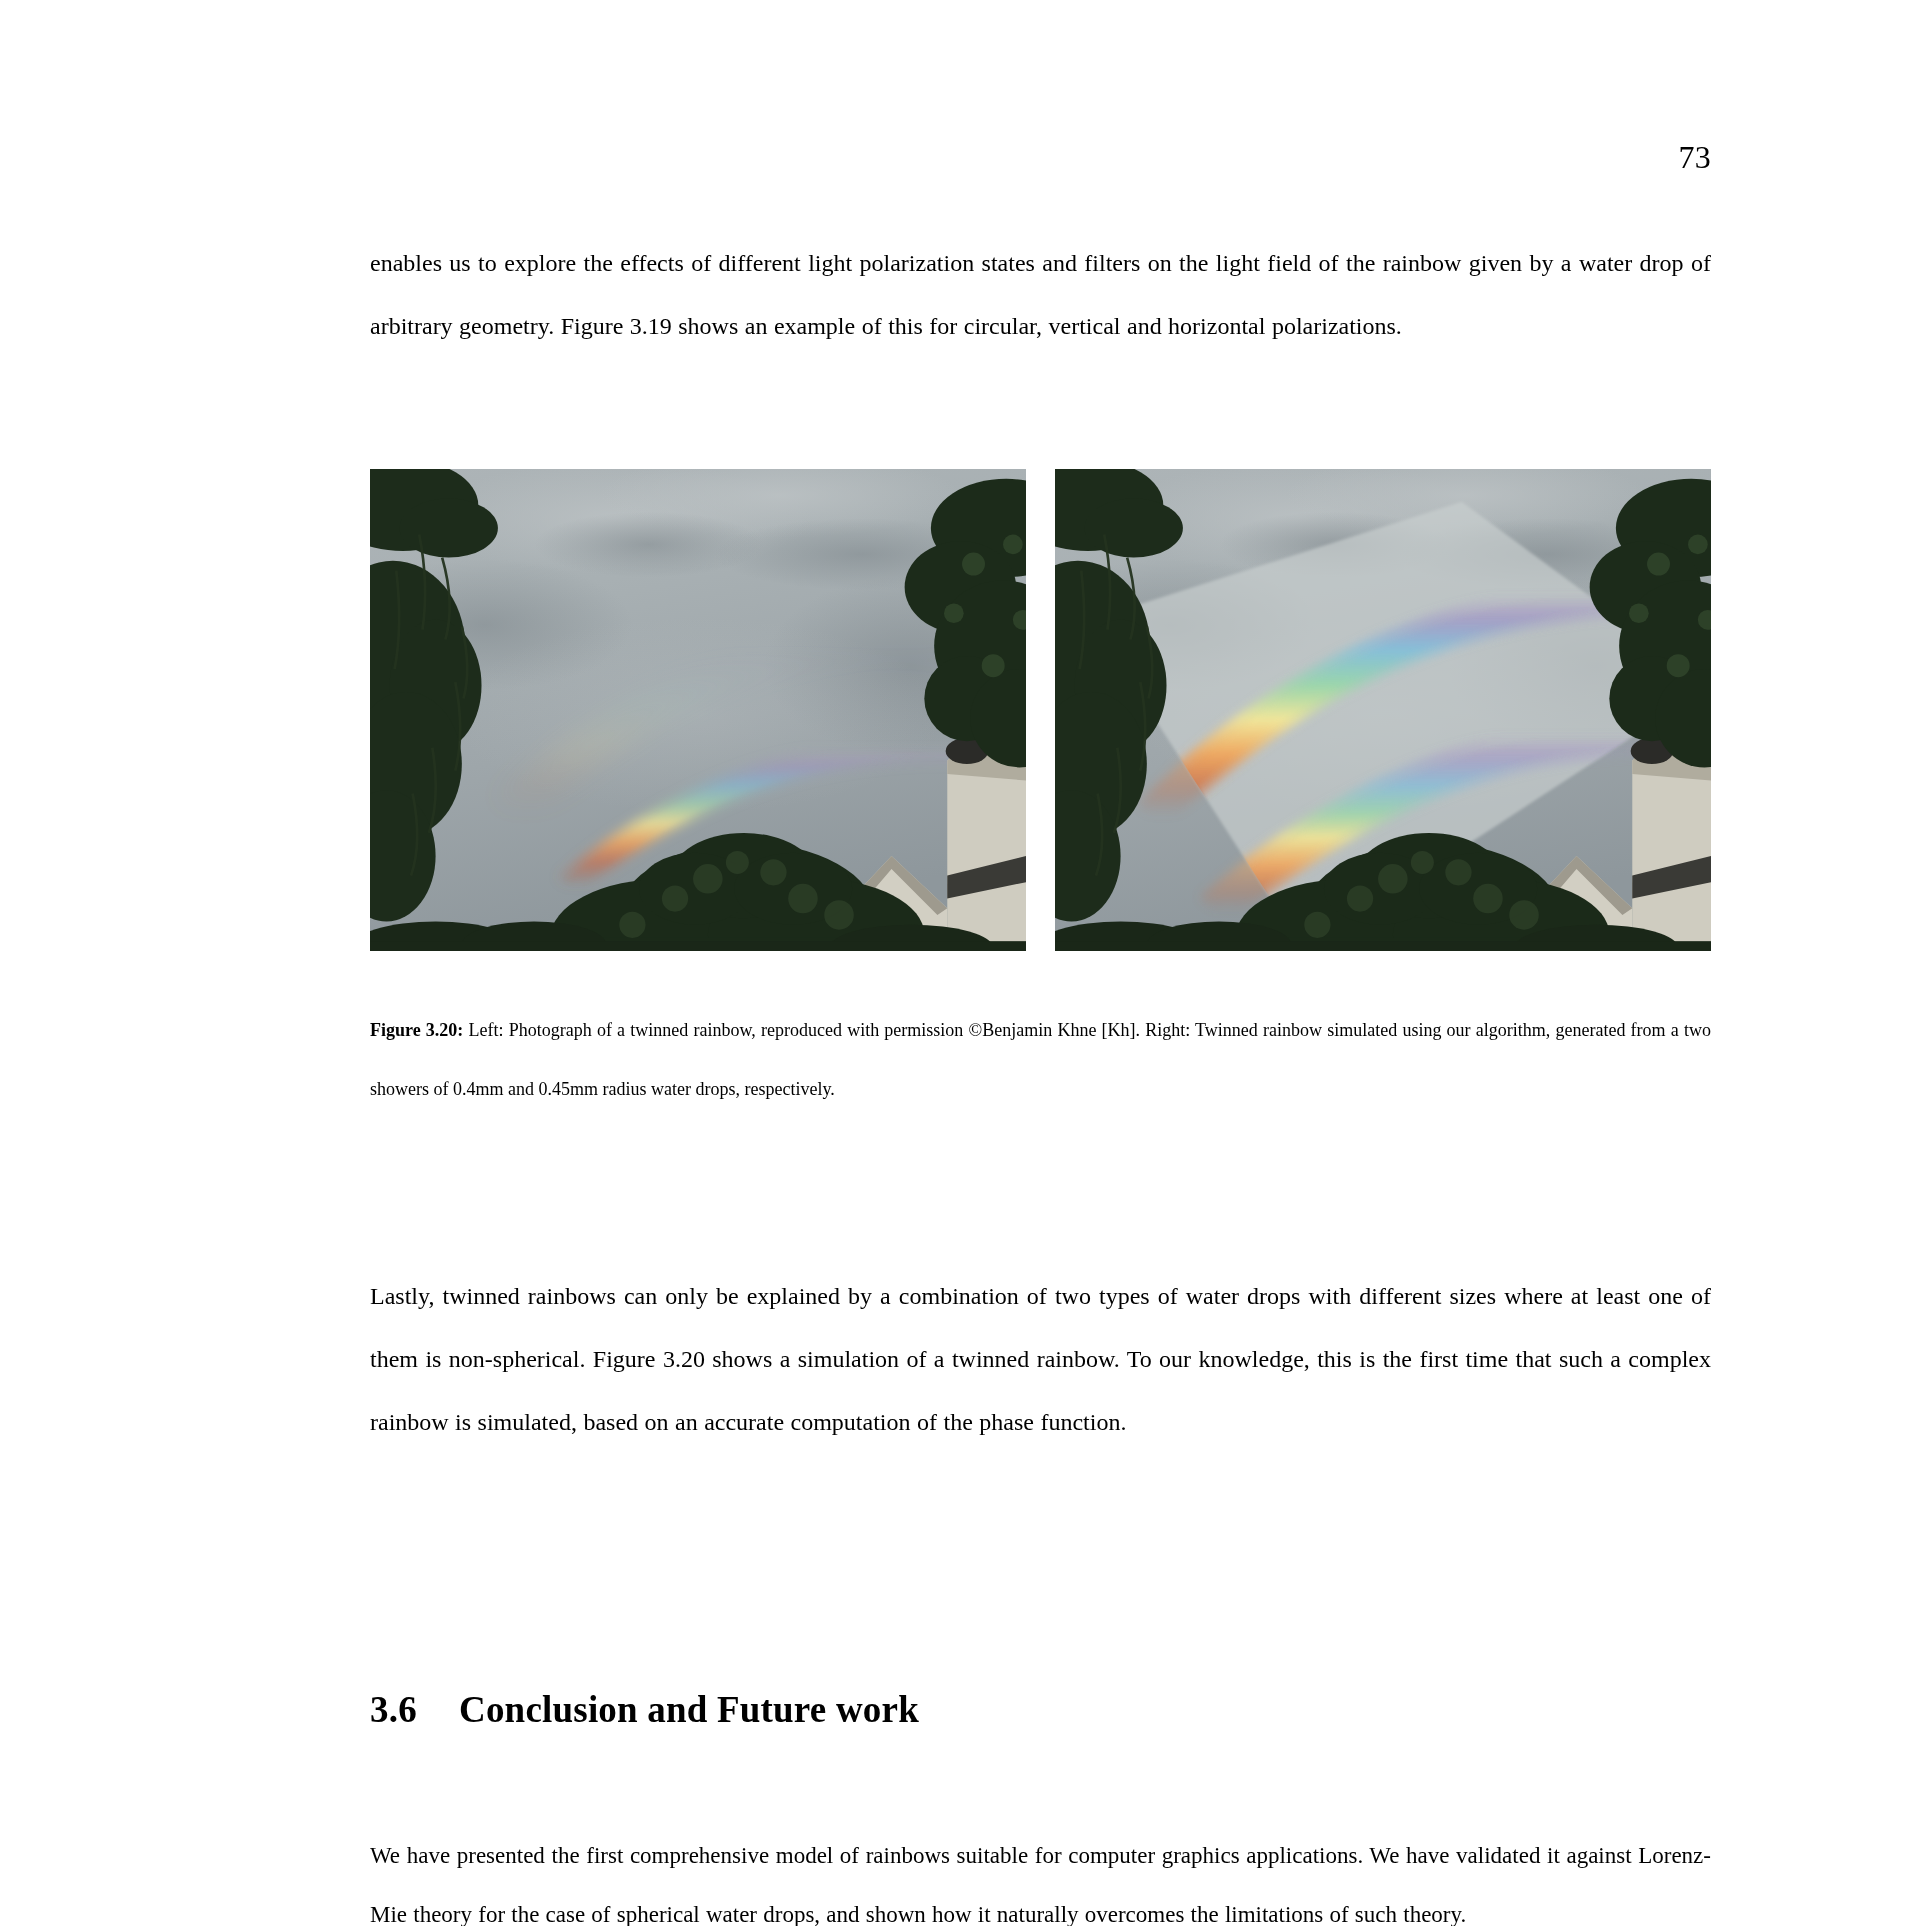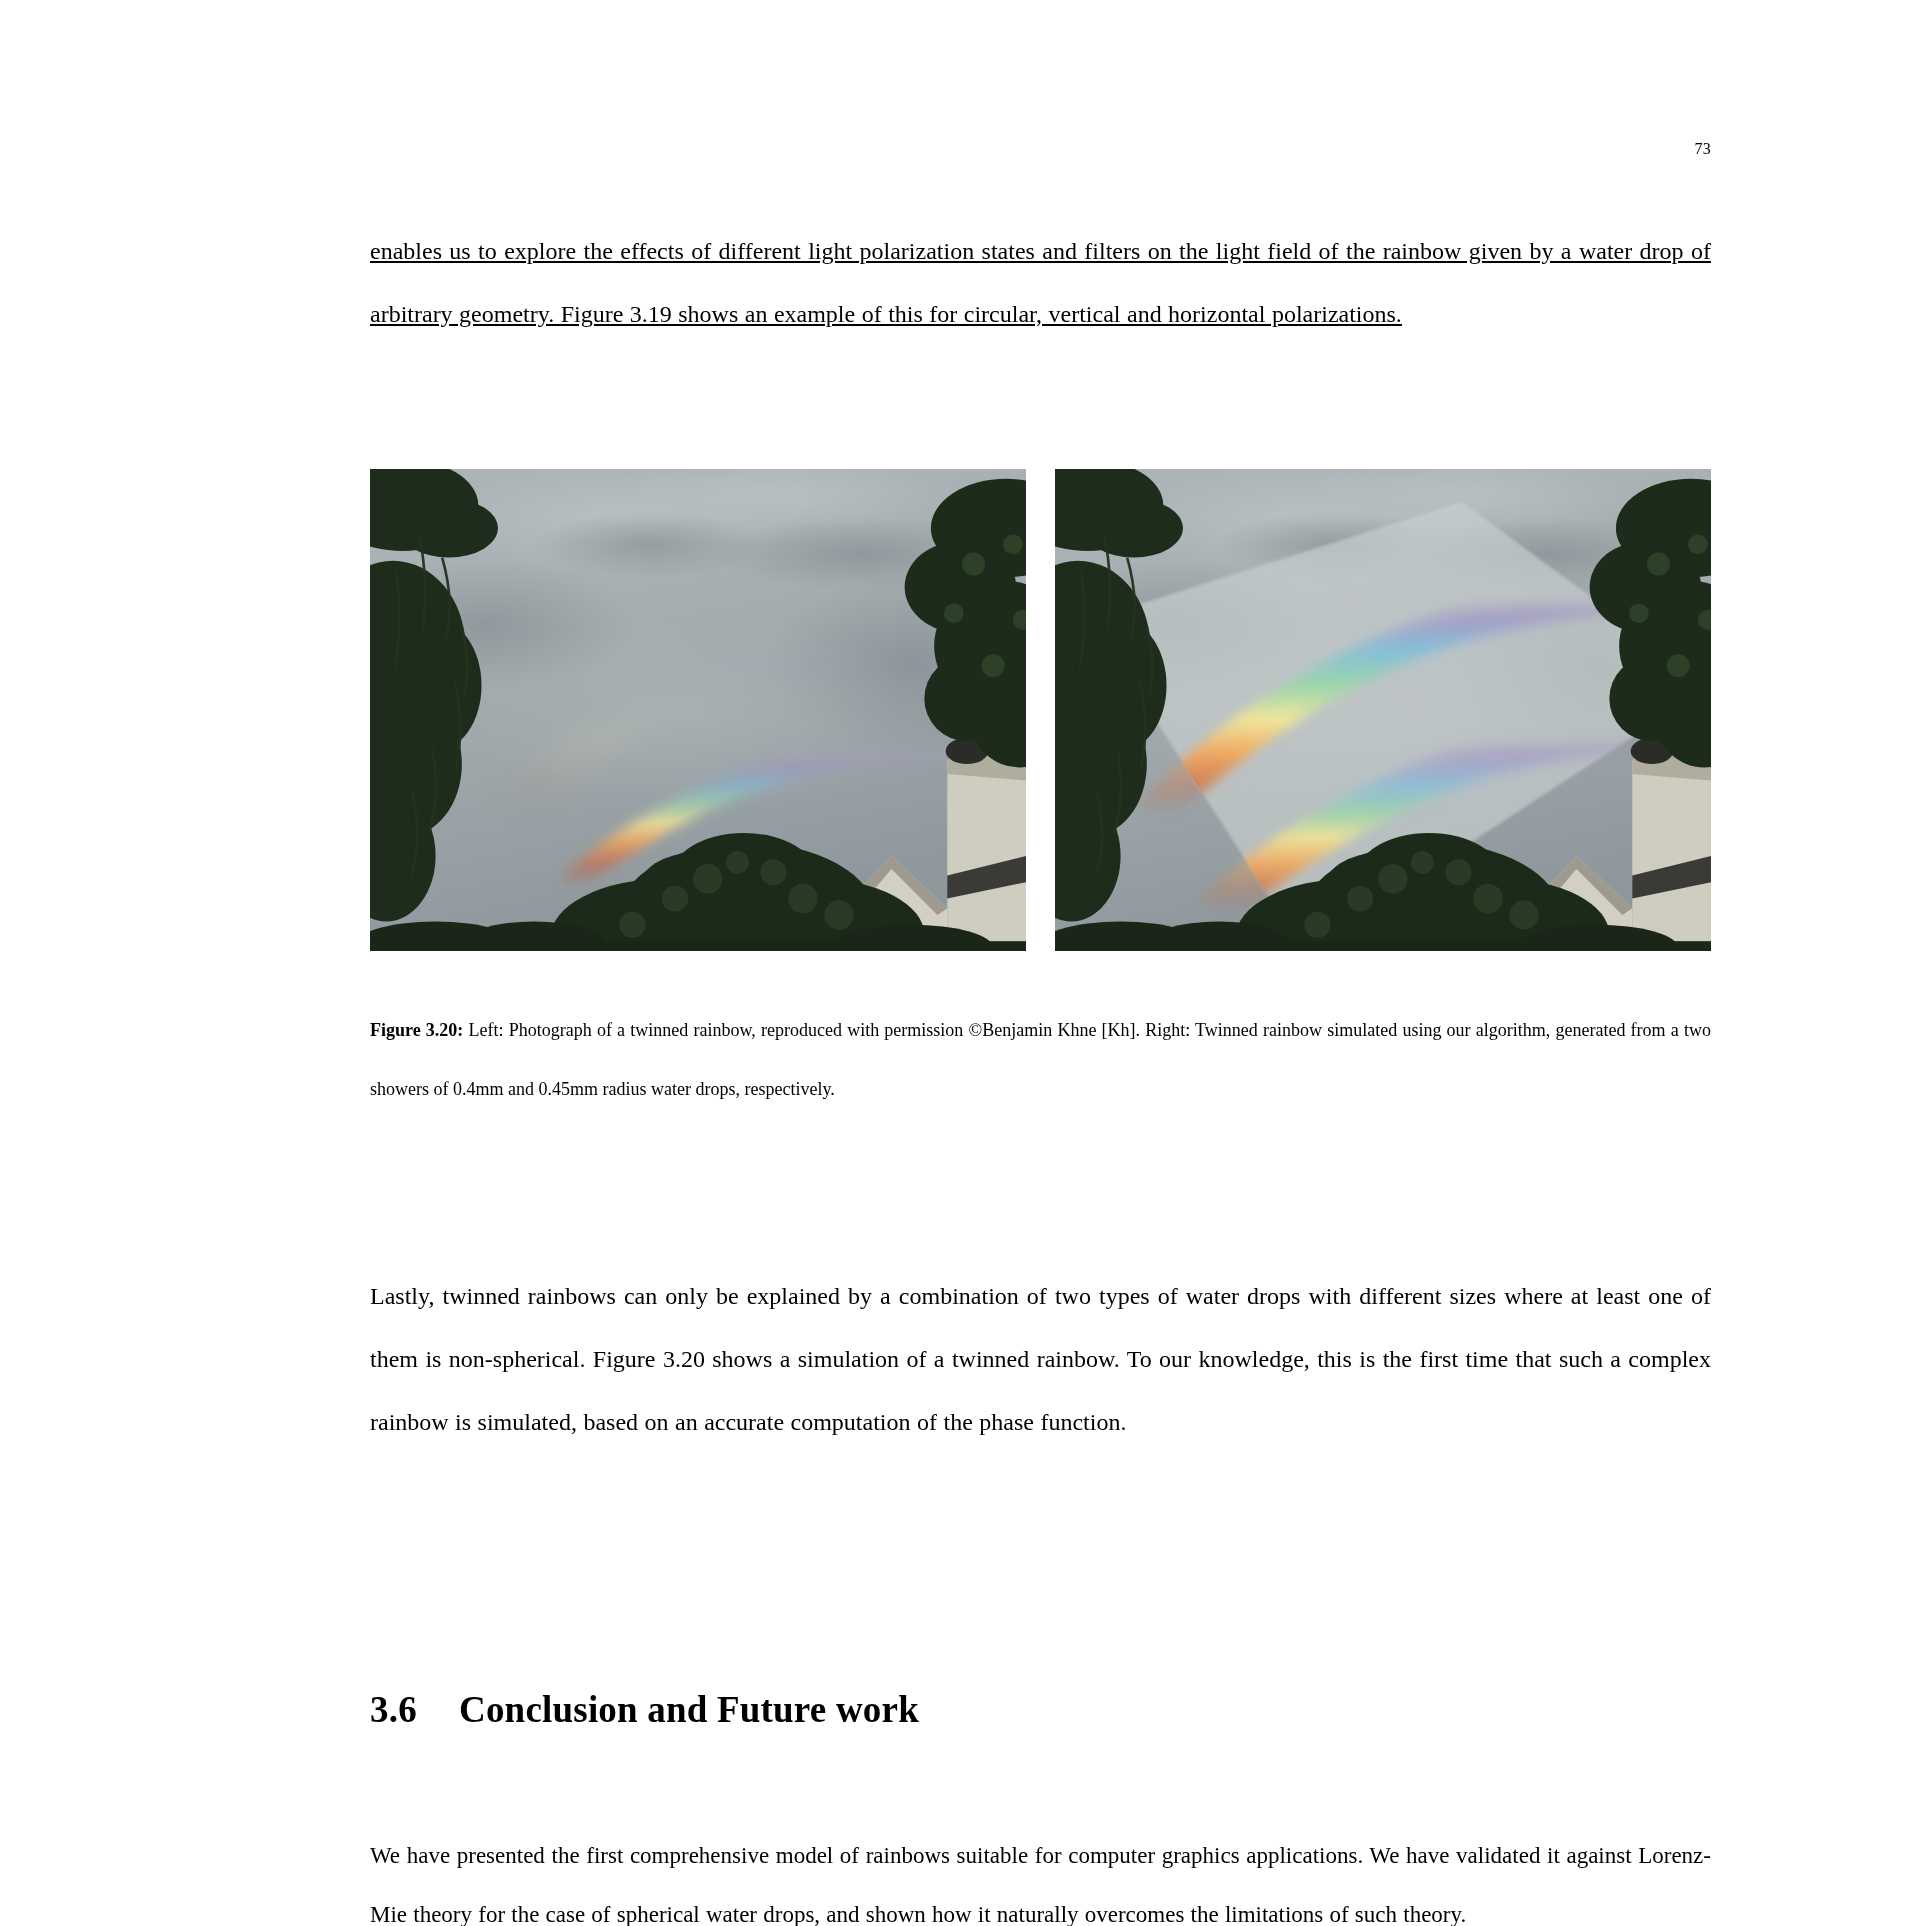--- a/index.html
+++ b/index.html
@@ -19,36 +19,36 @@
     position: absolute;
     left: 0; top: 0;
     width: 1965px;
     height: 2542px;
   }
   
   .folio {
     position: absolute;
     right: 254px;
     top: 141px;
-    font-size: 16px;
+    font-size: 32px;
     line-height: 1;
     letter-spacing: 0.2px;
     margin-left: 19px;
   }
   p.body {
     margin: 0;
     font-size: 24px;
     line-height: 63px;
     text-align: justify;
     text-justify: inter-word;
     word-spacing: 0.02em;
     hyphens: manual;
   }
 
-  .para-intro { position: absolute; left: 370px; top: 220px; width: 1341px; text-decoration: underline; }
+  .para-intro { position: absolute; left: 370px; top: 232px; width: 1341px; }
   .para-lastly { position: absolute; left: 370px; top: 1265px; width: 1341px; }
   .para-conc1  { position: absolute; left: 370px; top: 1826px; width: 1341px; }
 
   .para-conc1 p.body, .para-conc2 p.body {
     font-size: 23px;
     line-height: 59px;
   }
 
   
   .figure {

